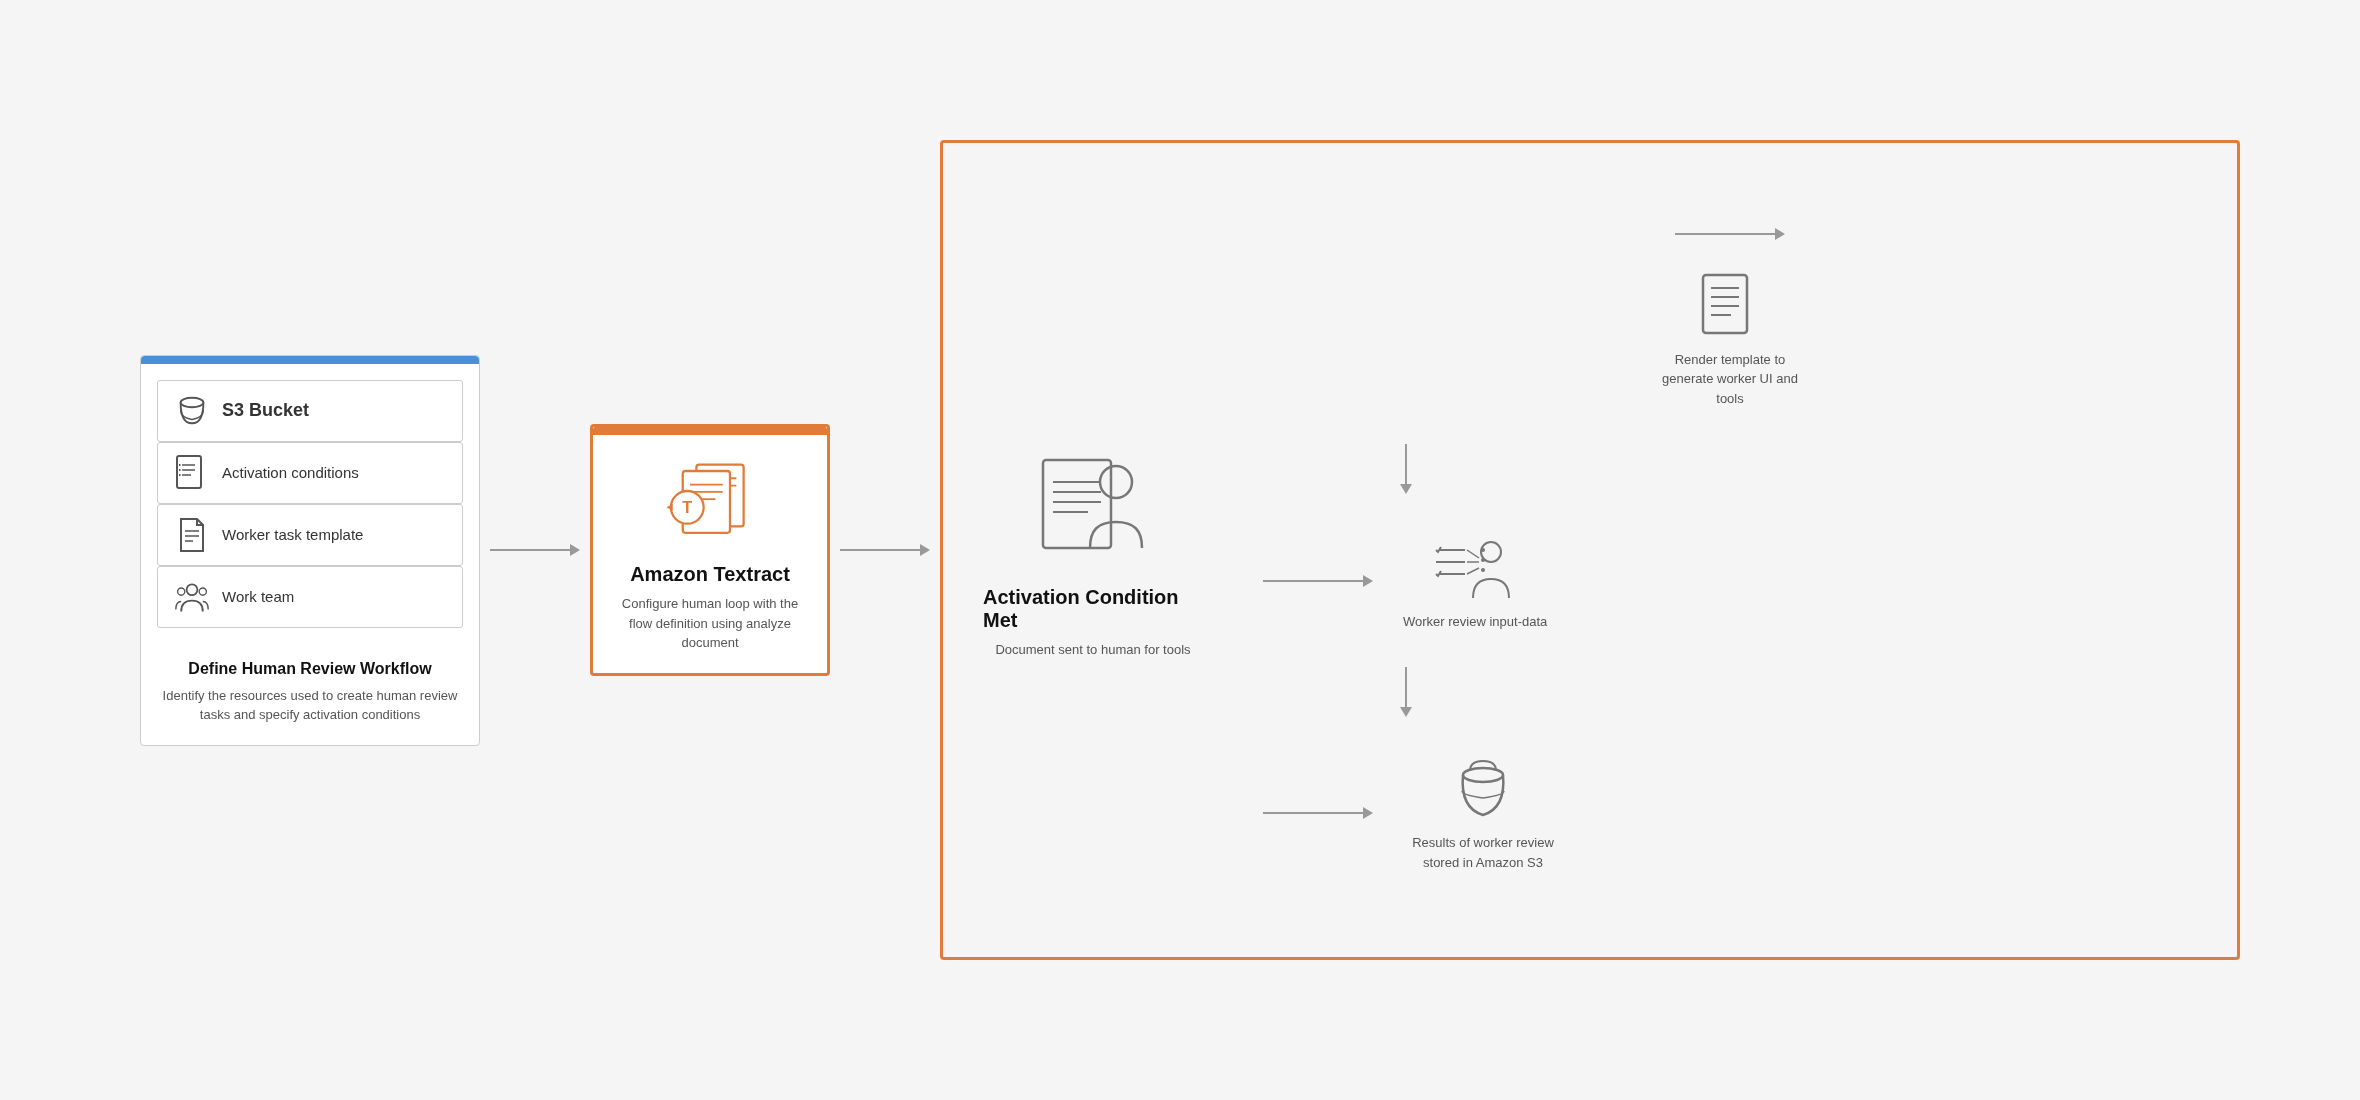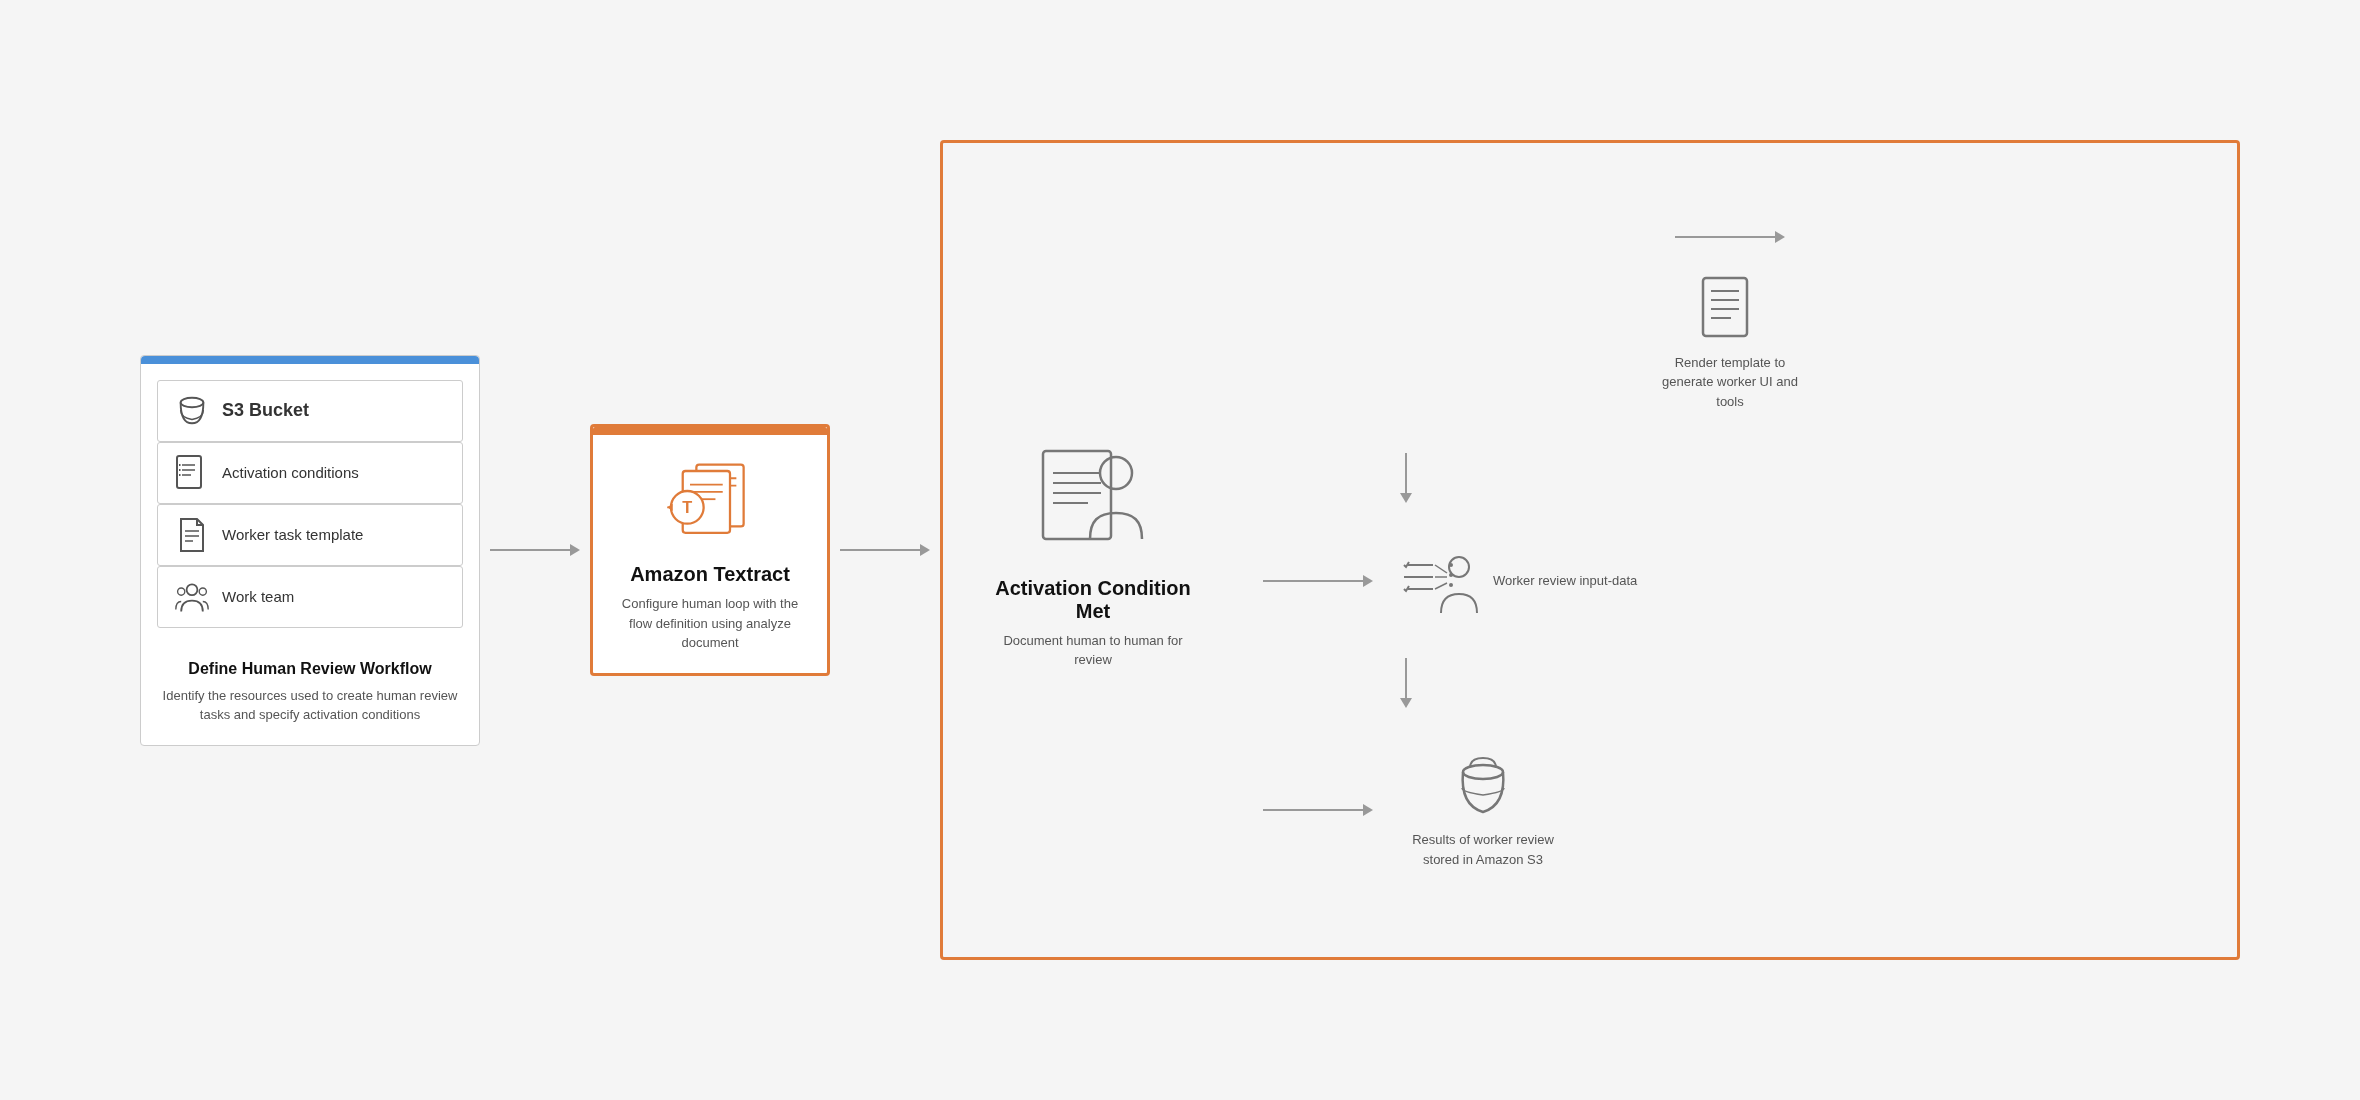--- a/index.html
+++ b/index.html
@@ -174,21 +174,21 @@
       flex-direction: column;
       align-items: center;
       width: 220px;
       flex-shrink: 0;
     }
     .activation-title {
       font-weight: bold;
       font-size: 20px;
       color: #111;
       margin-top: 16px;
-      text-align: center;
+      text-align: left;
     }
     .activation-desc {
       font-size: 13px;
       color: #555;
       text-align: center;
       margin-top: 8px;
       line-height: 1.5;
     }
 
   </style>
@@ -307,21 +307,21 @@
         <rect x="15" y="20" width="68" height="88" rx="3" stroke="#777" stroke-width="2.5" fill="none"></rect>
         <line x1="25" y1="42" x2="73" y2="42" stroke="#777" stroke-width="2"></line>
         <line x1="25" y1="52" x2="73" y2="52" stroke="#777" stroke-width="2"></line>
         <line x1="25" y1="62" x2="73" y2="62" stroke="#777" stroke-width="2"></line>
         <line x1="25" y1="72" x2="60" y2="72" stroke="#777" stroke-width="2"></line>
 
         <circle cx="88" cy="42" r="16" stroke="#777" stroke-width="2.5" fill="none"></circle>
         <path d="M62 108 C62 90 70 82 88 82 C106 82 114 90 114 108" stroke="#777" stroke-width="2.5" fill="none"></path>
       </svg>
       <div class="activation-title">Activation Condition Met</div>
-      <div class="activation-desc">Document human to human for review</div>
+      <div class="activation-desc">Document sent to human for tools</div>
     </div>
 
     <div style="display:flex; flex-direction:column; justify-content:space-around; height:680px; margin-left:60px; flex:1;">
 
       <div style="display:flex; align-items:center; gap:30px;flex-direction:column;">
         <div style="display:flex; align-items:center;">
           <div style="width:100px; height:2px; background:#999;"></div>
           <div style="width:0;height:0;border-top:6px solid transparent;border-bottom:6px solid transparent;border-left:10px solid #999;"></div>
         </div>
         <div style="display:flex;flex-direction:column;align-items:center;gap:10px;">
@@ -342,21 +342,21 @@
           <div style="width:2px;height:40px;background:#999;"></div>
           <div style="width:0;height:0;border-left:6px solid transparent;border-right:6px solid transparent;border-top:10px solid #999;"></div>
         </div>
       </div>
 
       <div style="display:flex; align-items:center; gap:30px;">
         <div style="display:flex; align-items:center;">
           <div style="width:100px; height:2px; background:#999;"></div>
           <div style="width:0;height:0;border-top:6px solid transparent;border-bottom:6px solid transparent;border-left:10px solid #999;"></div>
         </div>
-        <div style="display:flex;flex-direction:row;align-items:center;gap:10px;">
+        <div style="display:flex;flex-direction:column;align-items:center;gap:10px;">
 
           <svg width="80" height="72" viewBox="0 0 80 72" fill="none" xmlns="http://www.w3.org/2000/svg">
 
             <line x1="5" y1="20" x2="30" y2="20" stroke="#777" stroke-width="2"></line>
             <line x1="5" y1="32" x2="30" y2="32" stroke="#777" stroke-width="2"></line>
             <line x1="5" y1="44" x2="30" y2="44" stroke="#777" stroke-width="2"></line>
 
             <polyline points="1,20 3,22 6,17" stroke="#777" stroke-width="2" fill="none"></polyline>
             <line x1="1" y1="32" x2="6" y2="32" stroke="#777" stroke-width="2"></line>
             <polyline points="1,44 3,46 6,41" stroke="#777" stroke-width="2" fill="none"></polyline>

